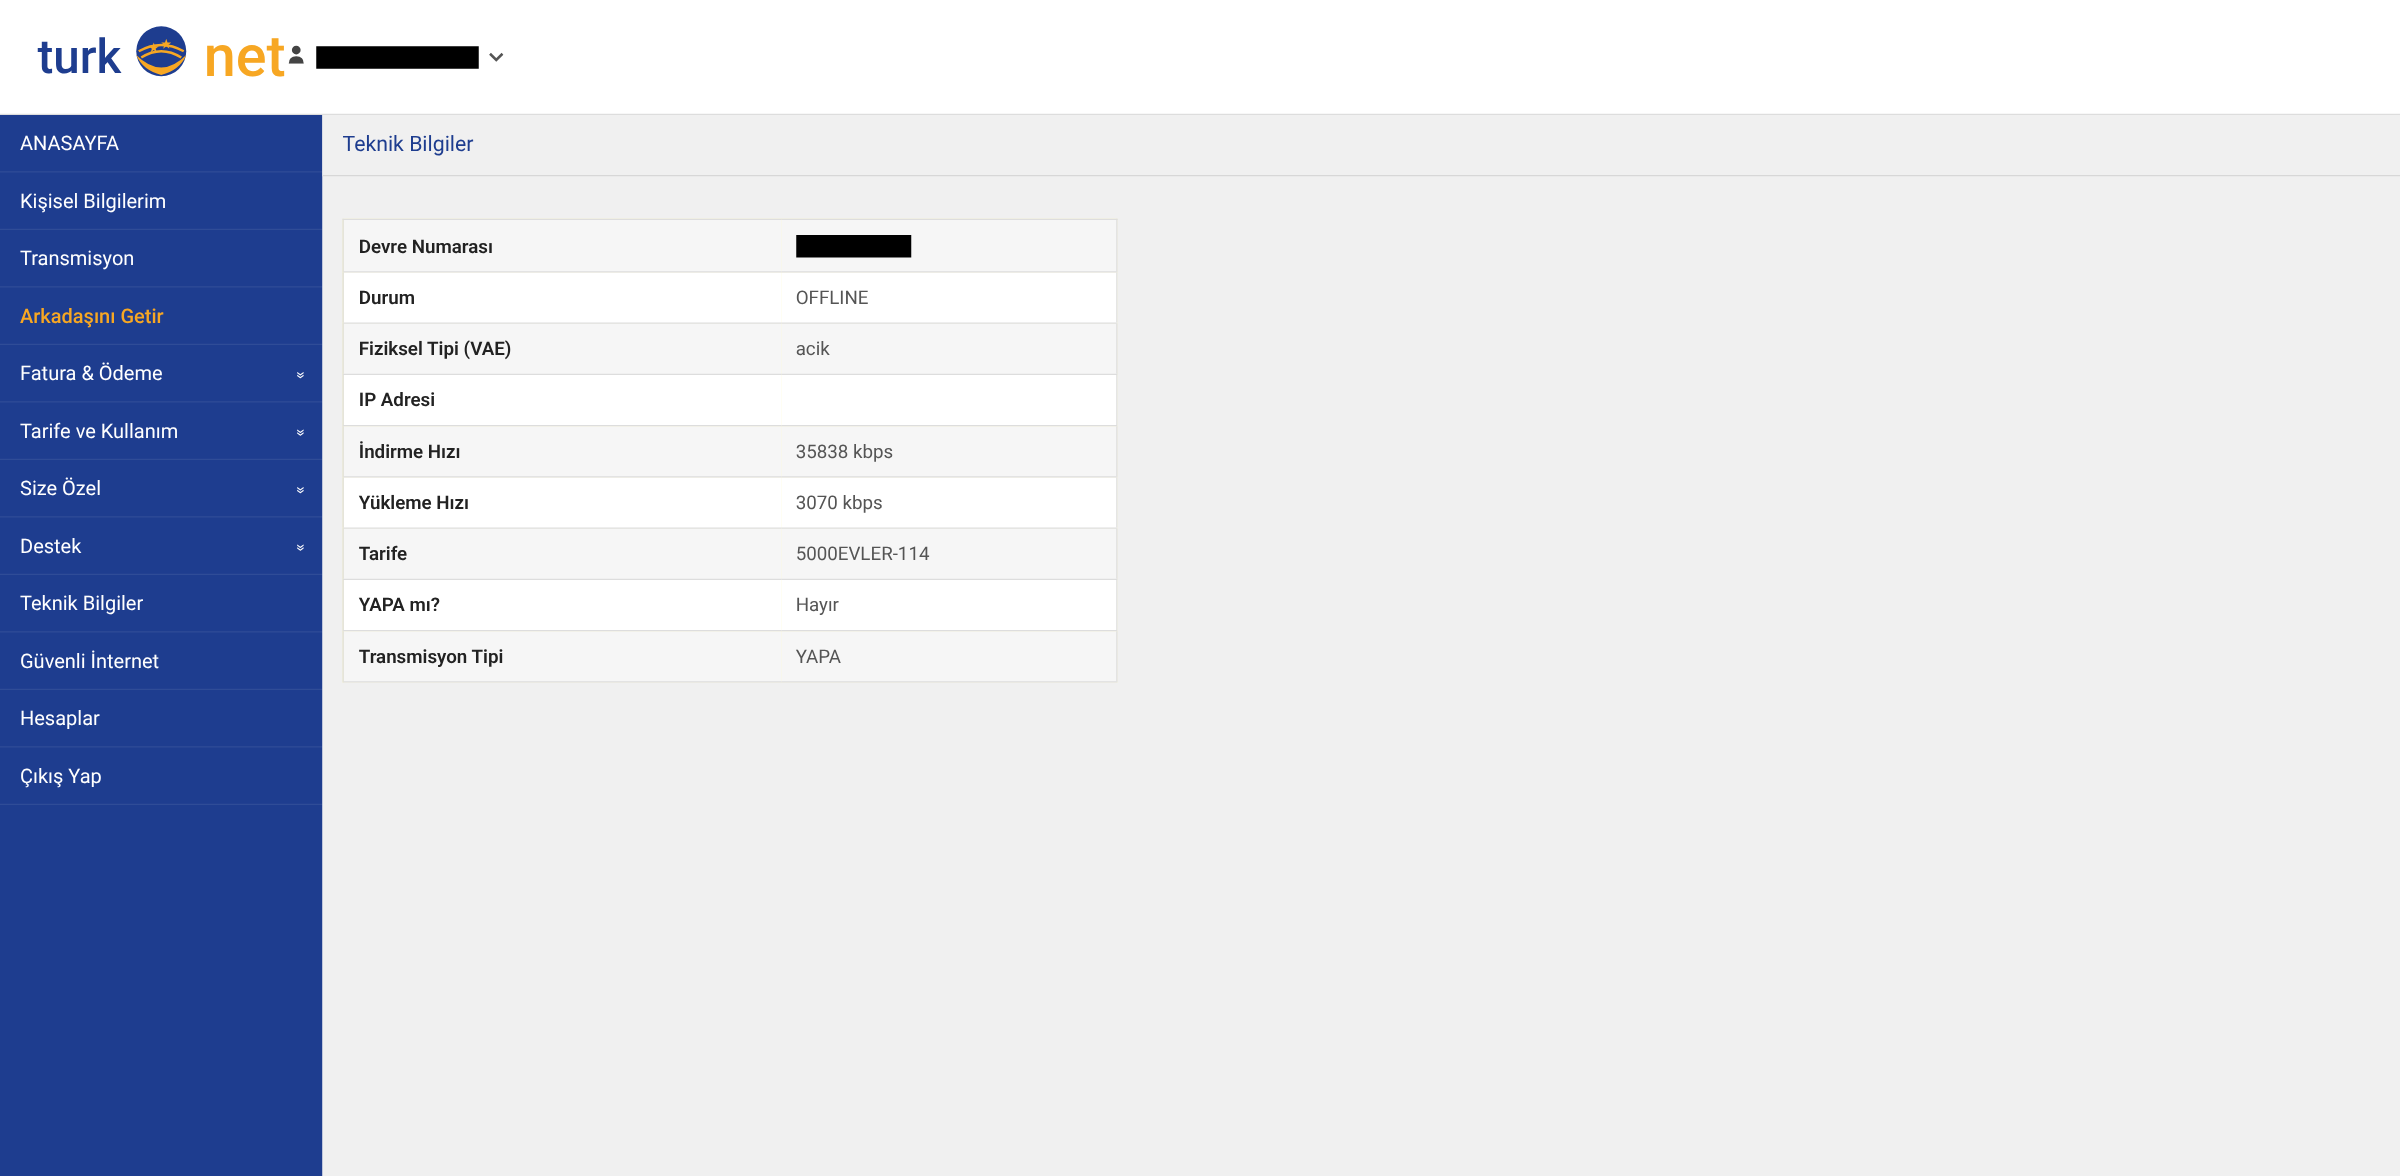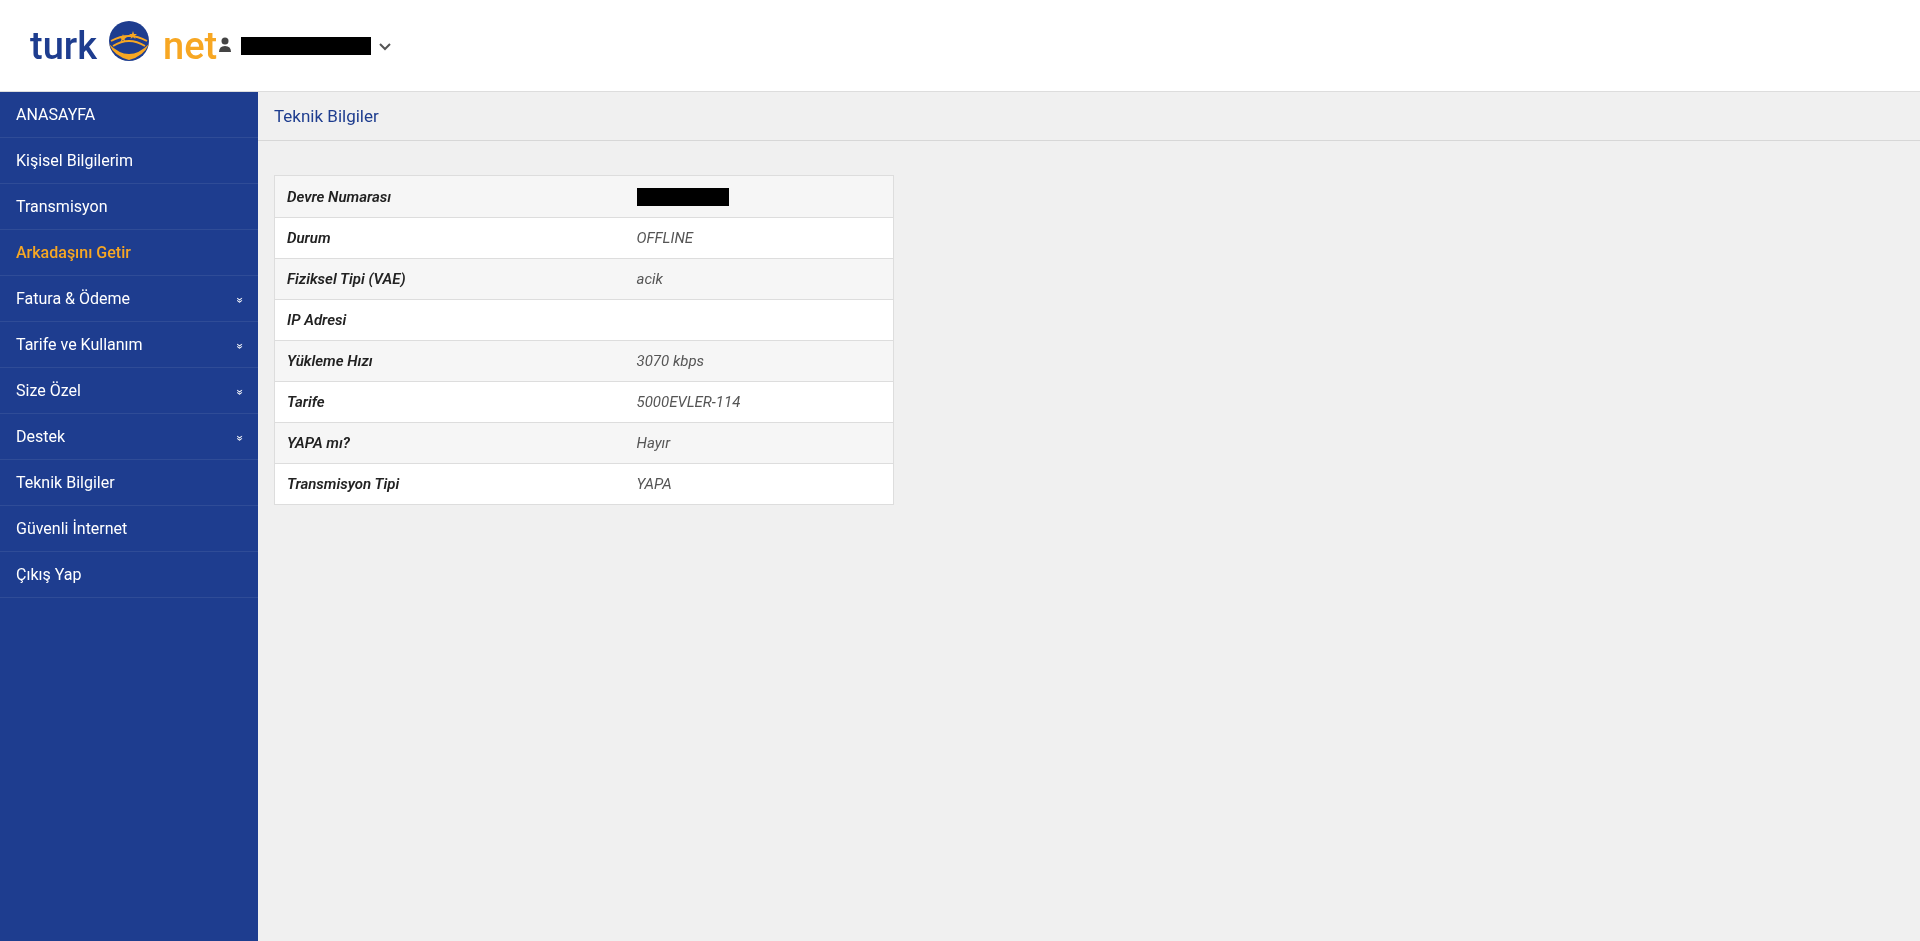--- a/index.html
+++ b/index.html
@@ -33,21 +33,21 @@
 }
 .logo-globe {
   width: 60px;
   height: 60px;
   display: inline-block;
   position: relative;
 }
 .logo-net {
   color: #f7a723;
   font-weight: 500;
-  font-size: 38px;
+  font-size: 46px;
   margin-left: 2px;
 }
 .user-menu {
   display: flex;
   align-items: center;
   gap: 8px;
   cursor: pointer;
   font-size: 14px;
   color: #333;
 }
@@ -107,21 +107,20 @@
   background: #f0f0f0;
 }
 .content {
   padding: 34px 16px 16px 16px;
 }
 .info-table {
   width: 620px;
   border: 1px solid #ddd;
   border-collapse: collapse;
   background: #fef9c3;
-  font-style: italic;
 }
 .info-table tr {
   border-bottom: 1px solid #ddd;
 }
 .info-table tr:nth-child(odd) {
   background: #f6f6f6;
 }
 .info-table tr:nth-child(even) {
   background: #fff;
 }
@@ -211,20 +210,23 @@
         <span>Destek</span>
         <span class="sidebar-chevrons">»</span>
       </div>
       <div class="sidebar-item">
         <span>Teknik Bilgiler</span>
       </div>
       <div class="sidebar-item">
         <span>Güvenli İnternet</span>
       </div>
       <div class="sidebar-item">
+        <span>Hesaplar</span>
+      </div>
+      <div class="sidebar-item">
         <span>Çıkış Yap</span>
       </div>
     </nav>
 
   <main class="main">
     <div class="breadcrumb">
       <span>Teknik Bilgiler</span>
     </div>
     <div class="content">
       <table class="info-table">
@@ -239,20 +241,24 @@
             </tr>
             <tr>
               <td class="label">Fiziksel Tipi (VAE)</td>
               <td class="value">acik</td>
             </tr>
             <tr>
               <td class="label">IP Adresi</td>
               <td class="value"></td>
             </tr>
             <tr>
+              <td class="label">İndirme Hızı</td>
+              <td class="value">35838 kbps</td>
+            </tr>
+            <tr>
               <td class="label">Yükleme Hızı</td>
               <td class="value">3070 kbps</td>
             </tr>
             <tr>
               <td class="label">Tarife</td>
               <td class="value">5000EVLER-114</td>
             </tr>
             <tr>
               <td class="label">YAPA mı?</td>
               <td class="value">Hayır</td>

